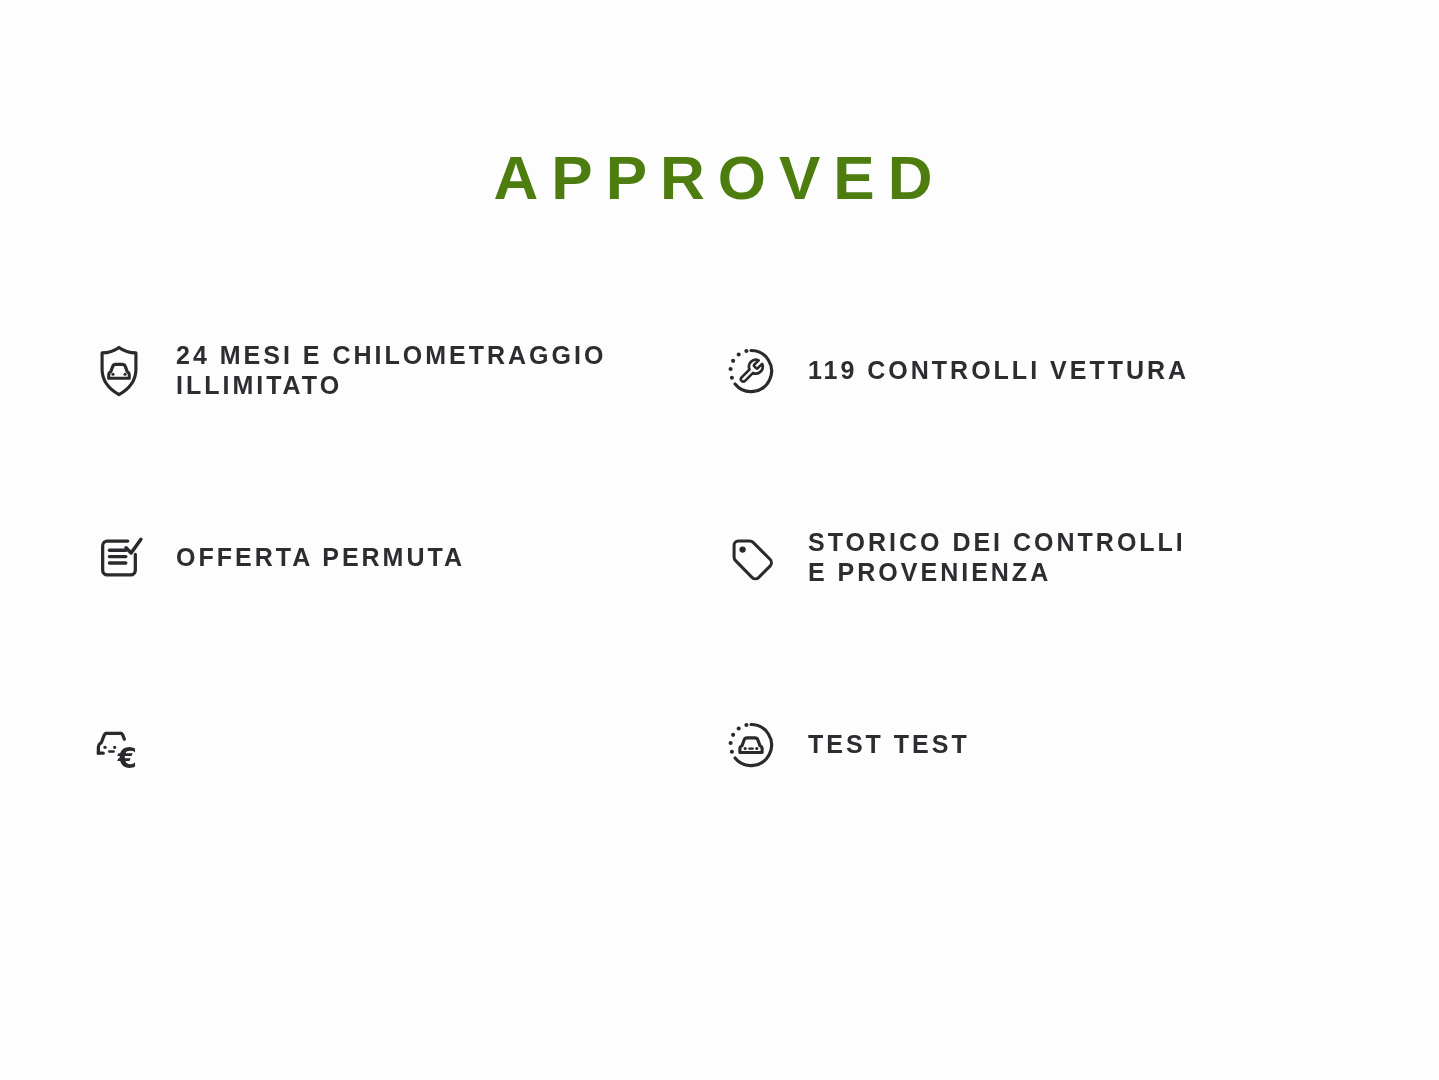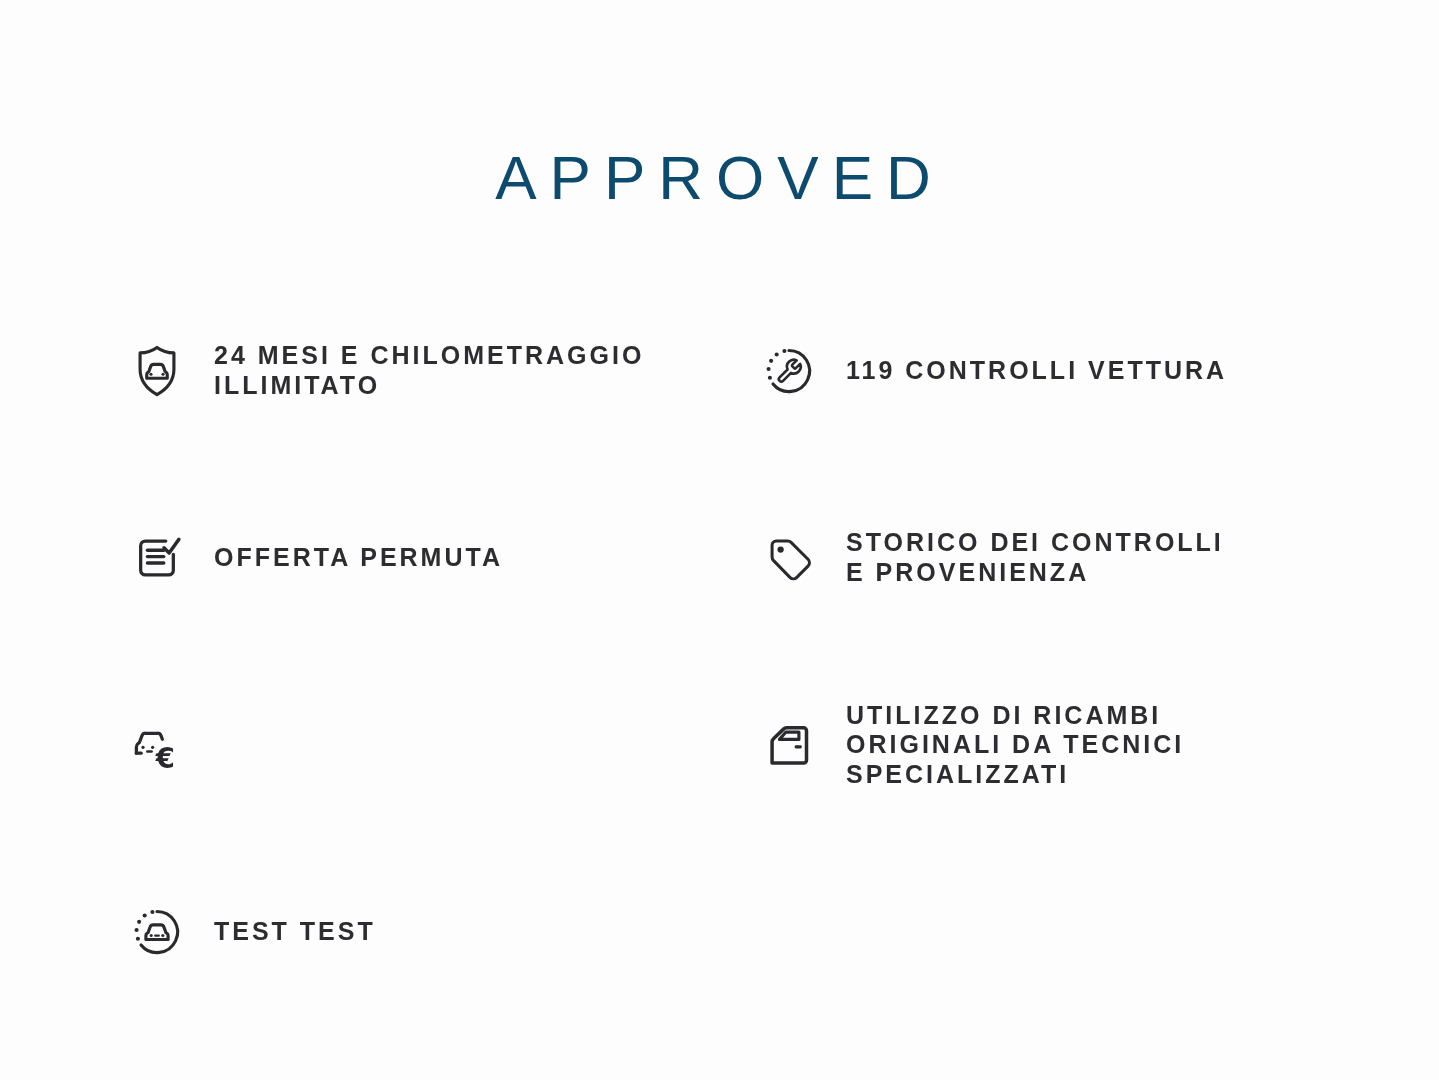--- a/index.html
+++ b/index.html
@@ -8,33 +8,32 @@
     background:#fdfdfd;
     font-family:"Liberation Sans","DejaVu Sans",sans-serif;
     color:#2d2d31;
     overflow:hidden;
   }
   .page{width:1439px;height:1080px;position:relative;}
   .page-title{
     margin:142px 0 0 0;
     text-align:center;
     font-size:62px;
-    font-weight:400;
+    font-weight:700;
     letter-spacing:13px;
     line-height:1.15;
-    color:#0c4a6e;
+    color:#4d7c0f;
   }
   .benefits-grid{
     margin-top:64px;
-    padding-left:114px;
+    padding-left:84px;
     display:grid;
     grid-template-columns:632px auto;
     grid-auto-rows:187px;
     align-items:center;
-    margin-left:8px;
   }
   .benefit{
     display:flex;
     align-items:center;
     gap:22px;
   }
   .icon{
     flex:0 0 70px;
     width:70px;
     display:flex;
@@ -119,32 +118,20 @@
           <path d="M7.5 30.5v-4.9c0-1.1.5-2.1 1.4-2.8l1-.8 2.1-5.5a3 3 0 0 1 2.8-1.9h9.6a3 3 0 0 1 2.8 1.9l1.1 2.9"></path>
           <path d="M7.5 30.5h3.8"></path>
           <circle cx="12.8" cy="25.8" r="1.3" fill="#2a2a2e" stroke="none"></circle>
           <circle cx="20.5" cy="25.8" r="1.3" fill="#2a2a2e" stroke="none"></circle>
           <rect x="15.2" y="28.2" width="5.5" height="2" rx="1" fill="#2a2a2e" stroke="none"></rect>
           <text x="23" y="42" font-family="'DejaVu Sans',sans-serif" font-size="22" font-weight="bold" fill="#2a2a2e" stroke="none">€</text>
         </svg>
       </span>
     </div>
 
-    <div class="benefit">
-      <span class="icon">
-        <svg width="56" height="56" viewBox="0 0 48 48" fill="none" stroke="#2a2a2e" stroke-width="3" stroke-linecap="round" stroke-linejoin="round">
-          <path d="M9.5 39.5V21.6a4 4 0 0 1 1.2-2.9l8.6-8.3a4 4 0 0 1 2.8-1.1h14.4a2.5 2.5 0 0 1 2.5 2.5v25.2a2.5 2.5 0 0 1-2.5 2.5z"></path>
-          <path d="M15.8 19.2l5.6-6.3h11.1v6.3z" stroke-width="2.7"></path>
-          <rect x="28.8" y="24.3" width="6.2" height="2.6" rx="1.2" fill="#2a2a2e" stroke="none"></rect>
-        </svg>
-      </span>
-      <span class="benefit-label">UTILIZZO DI RICAMBI
-ORIGINALI DA TECNICI
-SPECIALIZZATI</span>
-    </div>
 
 
     <div class="benefit">
       <span class="icon">
         <svg width="58" height="58" viewBox="0 0 48 48" fill="none" stroke="#2a2a2e" stroke-width="2.6" stroke-linecap="round" stroke-linejoin="round">
           <path d="M24 7a17 17 0 1 1-13.2 27.7"></path>
           <circle cx="8.2" cy="29.6" r="1.7" fill="#2a2a2e" stroke="none"></circle>
           <circle cx="7.1" cy="22.4" r="1.7" fill="#2a2a2e" stroke="none"></circle>
           <circle cx="9.2" cy="15.6" r="1.7" fill="#2a2a2e" stroke="none"></circle>
           <circle cx="13.8" cy="10.3" r="1.7" fill="#2a2a2e" stroke="none"></circle>

